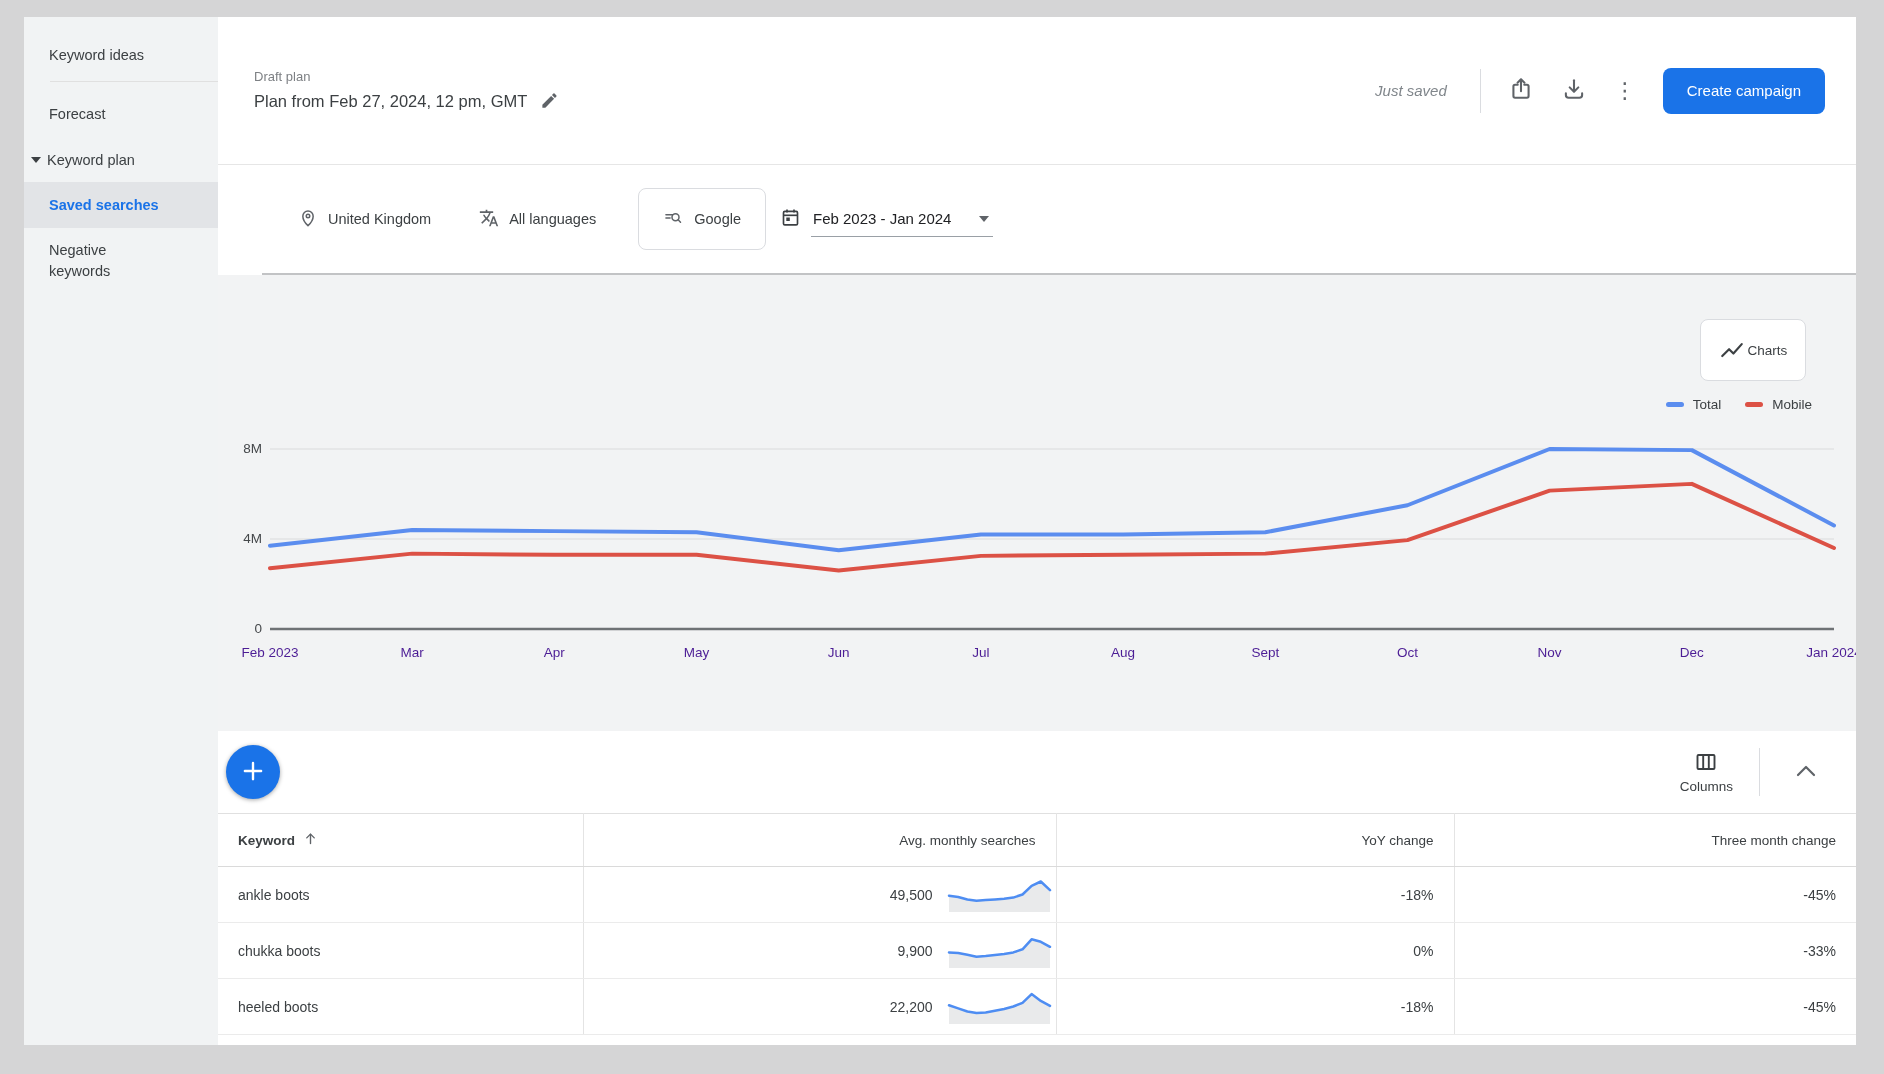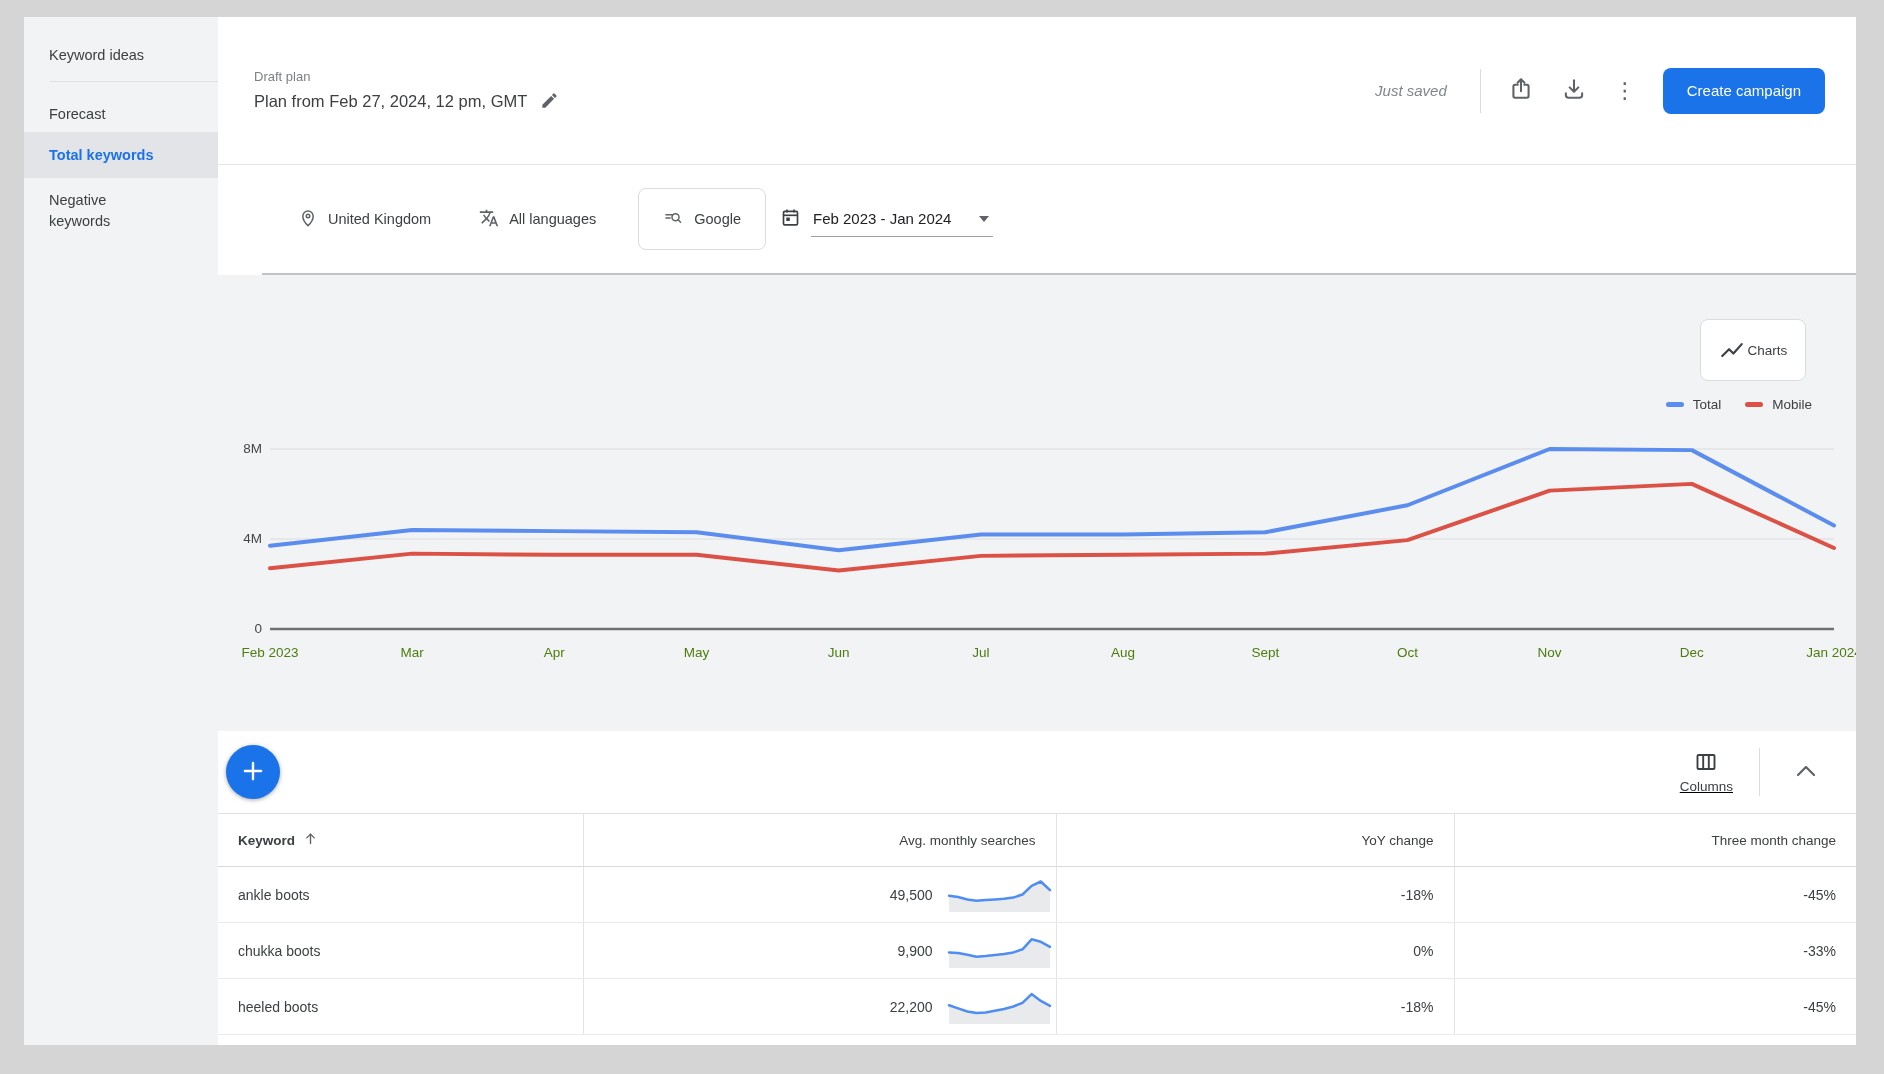--- a/index.html
+++ b/index.html
@@ -63,29 +63,29 @@
                 font-size:13.5px; color:#3c4043; }
   .legend { position:absolute; top:122px; right:44px; display:flex; align-items:center; gap:24px;
             font-size:13.5px; color:#3c4043; }
   .legend-item { display:flex; align-items:center; gap:9px; }
   .legend-swatch { width:18px; height:5px; border-radius:2.5px; }
   .chart-canvas { position:absolute; left:0; top:162px; width:1638px; height:200px; }
   .y-axis-label { position:absolute; left:0; width:44px; text-align:right;
                   font-size:13.5px; color:#45484b; line-height:20px; }
   .x-axis-labels { position:absolute; left:0; top:370px; width:1638px; height:22px; }
   .x-axis-label { position:absolute; transform:translateX(-50%); white-space:nowrap;
-                  font-size:13.5px; color:#4d7c0f; }
+                  font-size:13.5px; color:#4c1d95; }
 
   
   .table-section { background:#fff; flex:1; }
   .table-toolbar { height:82px; position:relative; display:flex; align-items:center; }
   .fab { position:absolute; left:8px; top:14px; width:54px; height:54px; border-radius:50%;
          background:#1a73e8; border:none; cursor:pointer; box-shadow:0 1px 4px rgba(0,0,0,.35);
          display:flex; align-items:center; justify-content:center; }
-  .toolbar-right { margin-left:auto; display:flex; align-items:center; gap:26px; padding-right:30px;text-decoration:underline; }
+  .toolbar-right { margin-left:auto; display:flex; align-items:center; gap:26px; padding-right:30px; }
   .columns-btn { display:flex; flex-direction:column; align-items:center; gap:2px;
                  font-size:13.5px; color:#3c4043; cursor:pointer; background:none; border:none;
                  font-family:"Liberation Sans","DejaVu Sans",sans-serif; }
   .vdiv-tall { width:1px; height:48px; background:#dadce0; }
   .collapse-btn { padding:6px 8px; }
 
   table.kw { width:100%; border-collapse:collapse; table-layout:fixed; }
   col.c-keyword { width:365px; } col.c-avg { width:473px; } col.c-yoy { width:398px; }
   .kw th { height:53px; border-top:1px solid #e0e0e0; border-bottom:1px solid #dadada;
            font-size:13.5px; font-weight:500; color:#3c4043; }
@@ -102,21 +102,25 @@
 </style>
 </head>
 <body>
 
 <div class="app">
 
   <aside class="sidebar">
     <div class="side-link">Keyword ideas</div>
     <div class="side-divider"></div>
     <div class="side-link spaced">Forecast</div>
-    <div class="side-sub selected">Total keywords</div>
+    <div class="side-parent">
+      <span class="tri-down"></span>
+      <span>Keyword plan</span>
+    </div>
+    <div class="side-sub selected">Saved searches</div>
     <div class="side-sub two-line" style="width:140px">Negative keywords</div>
   </aside>
 
   <div class="main">
 
     <header class="plan-header">
       <div class="ph-left">
         <div class="eyebrow">Draft plan</div>
         <div class="title-row">
           <span class="plan-title">Plan from Feb 27, 2024, 12 pm, GMT</span>

